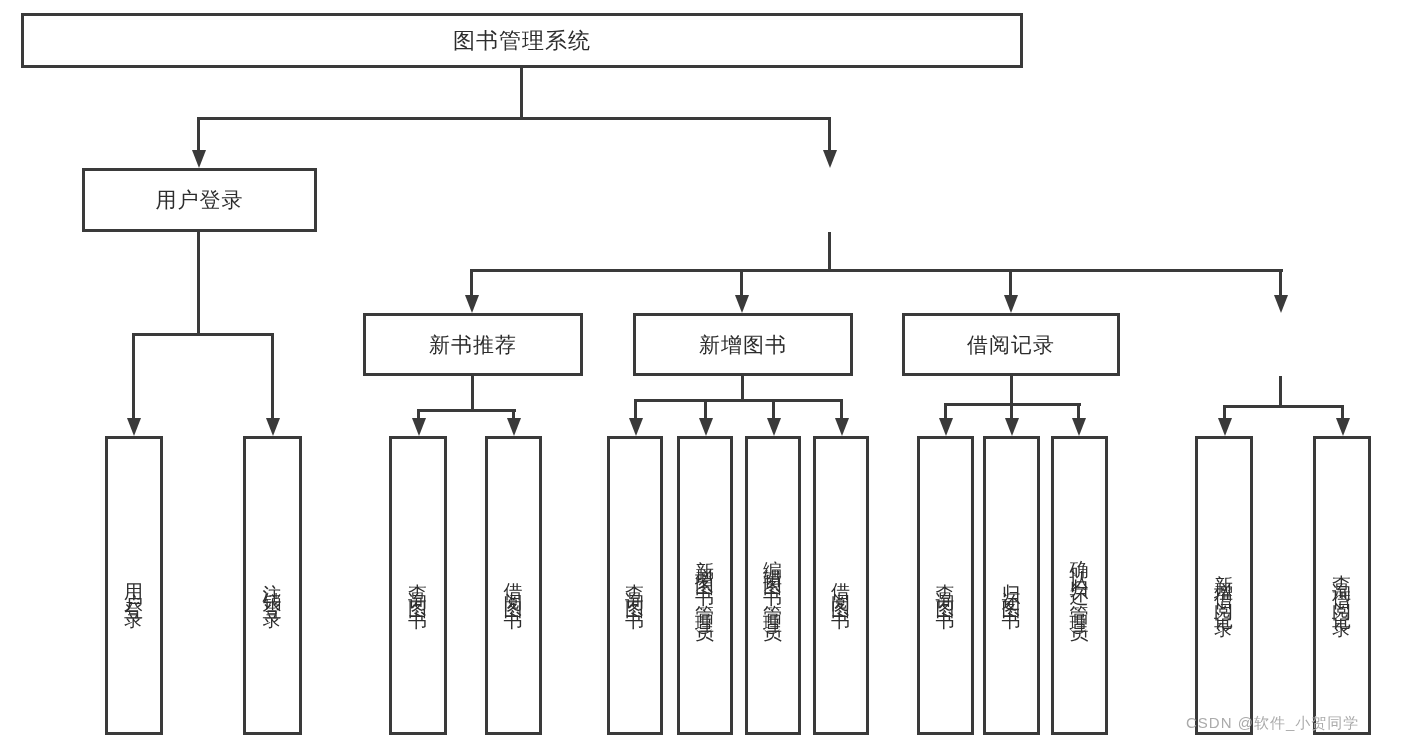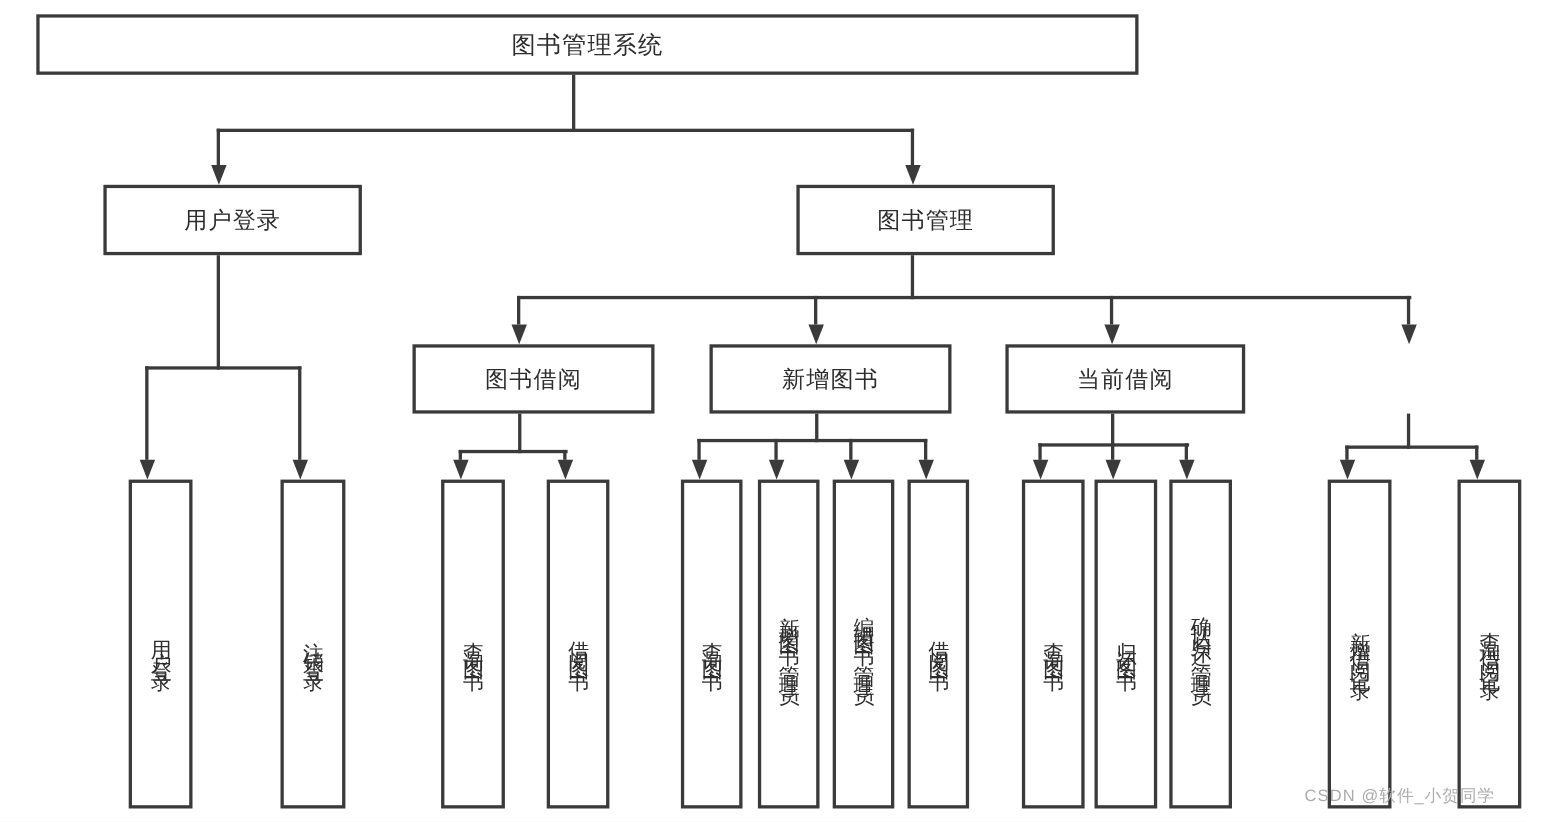--- a/index.html
+++ b/index.html
@@ -22,21 +22,20 @@
   
   .box {
     position: absolute;
     border: 3px solid var(--line);
     background: var(--background);
     display: flex;
     align-items: center;
     justify-content: center;
     text-align: center;
     color: var(--text);
-    margin-left: 12px;
   }
   .box.h { font-size: 21px; letter-spacing: 1px; }
   .box.root { font-size: 22px; letter-spacing: 1px; }
   .box.v { font-size: 19px; }
   .box.v .vtext {
     writing-mode: vertical-rl;
     text-orientation: mixed;
     letter-spacing: 9px;
     line-height: 1;
     white-space: nowrap;
@@ -78,44 +77,41 @@
   </div>
 
   <div class="vl" style="left:520px; top:68px; height:50px;"></div>
   <div class="hl" style="left:197px; top:117px; width:634px;"></div>
   <div class="ar" style="left:197px; top:117px; height:33px;"></div>
   <div class="ar" style="left:828px; top:117px; height:33px;"></div>
 
   <div class="box h" style="left:82px; top:168px; width:235px; height:64px;">
     <span>用户登录</span>
   </div>
-  <div class="box h" style="left:712px; top:168px; width:235px; height:64px;">
-    <span>图书管理</span>
-  </div>
 
   <div class="vl" style="left:197px; top:232px; height:104px;"></div>
   <div class="hl" style="left:132px; top:333px; width:142px;"></div>
   <div class="ar" style="left:132px; top:333px; height:85px;"></div>
   <div class="ar" style="left:271px; top:333px; height:85px;"></div>
 
   <div class="vl" style="left:828px; top:232px; height:40px;"></div>
   <div class="hl" style="left:470px; top:269px; width:813px;"></div>
   <div class="ar" style="left:470px; top:269px; height:26px;"></div>
   <div class="ar" style="left:740px; top:269px; height:26px;"></div>
   <div class="ar" style="left:1009px; top:269px; height:26px;"></div>
   <div class="ar" style="left:1279px; top:269px; height:26px;"></div>
 
   <div class="box h" style="left:363px; top:313px; width:220px; height:63px;">
-    <span>图书借阅</span>
+    <span>新书推荐</span>
   </div>
   <div class="box h" style="left:633px; top:313px; width:220px; height:63px;">
     <span>新增图书</span>
   </div>
   <div class="box h" style="left:902px; top:313px; width:218px; height:63px;">
-    <span>当前借阅</span>
+    <span>借阅记录</span>
   </div>
 
   <div class="vl" style="left:471px; top:376px; height:36px;"></div>
   <div class="hl" style="left:417px; top:409px; width:99px;"></div>
   <div class="ar" style="left:417px; top:409px; height:9px;"></div>
   <div class="ar" style="left:512px; top:409px; height:9px;"></div>
 
   <div class="vl" style="left:741px; top:376px; height:26px;"></div>
   <div class="hl" style="left:634px; top:399px; width:209px;"></div>
   <div class="ar" style="left:634px; top:399px; height:19px;"></div>

